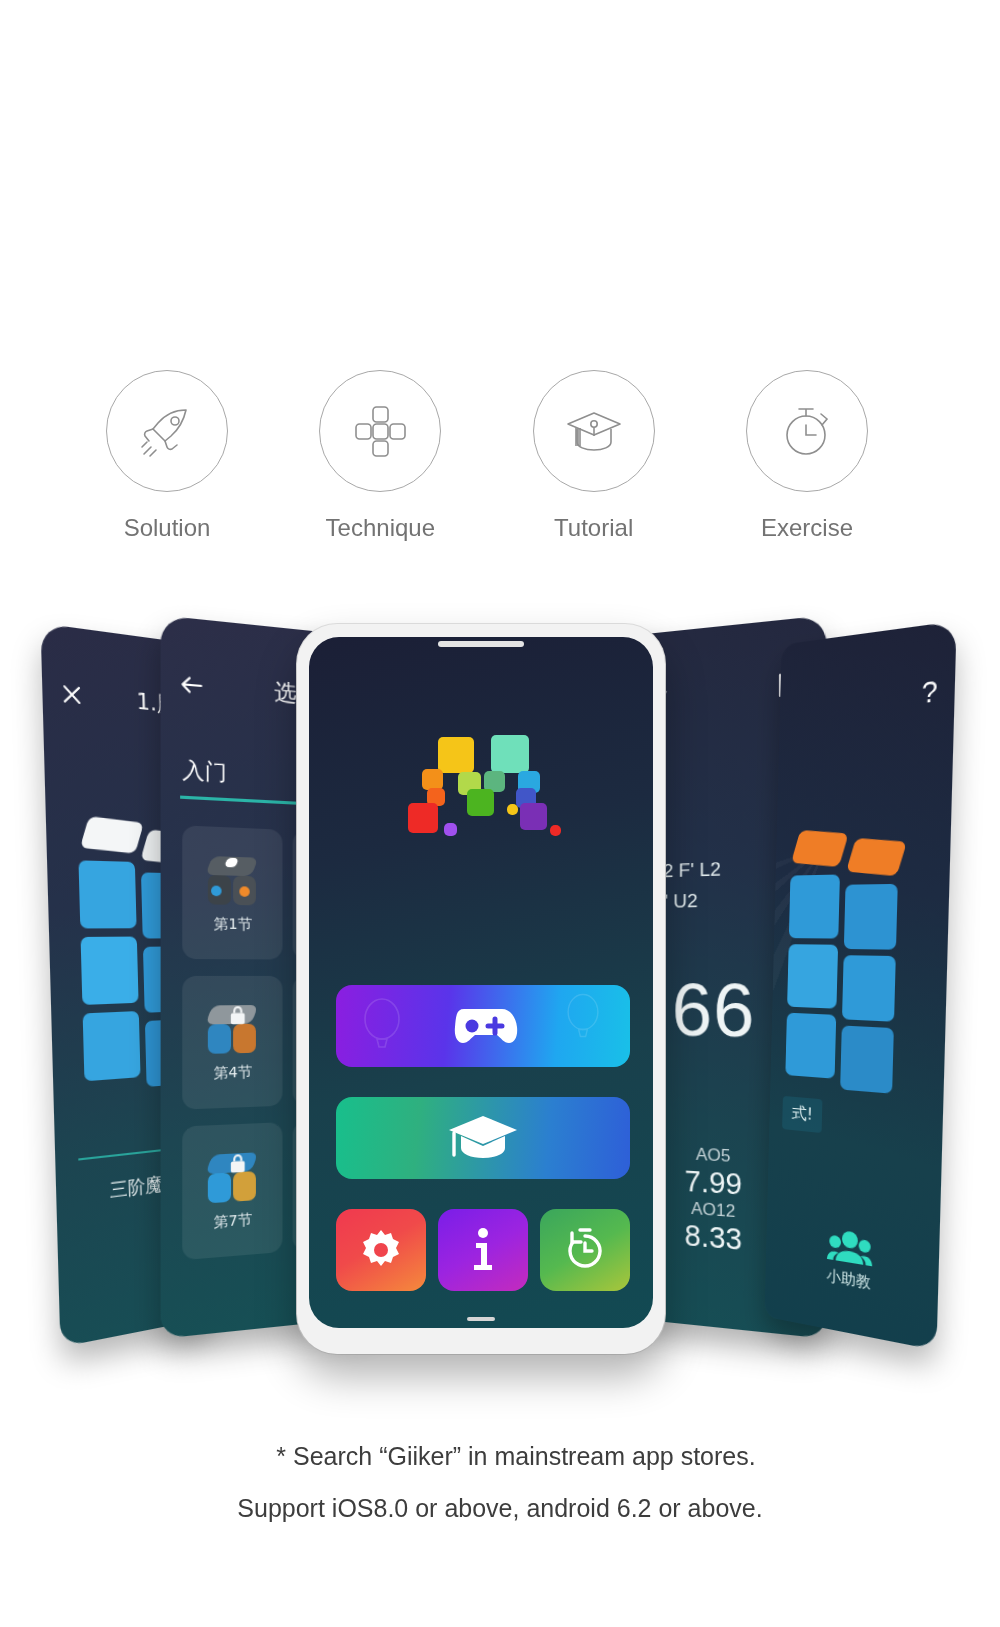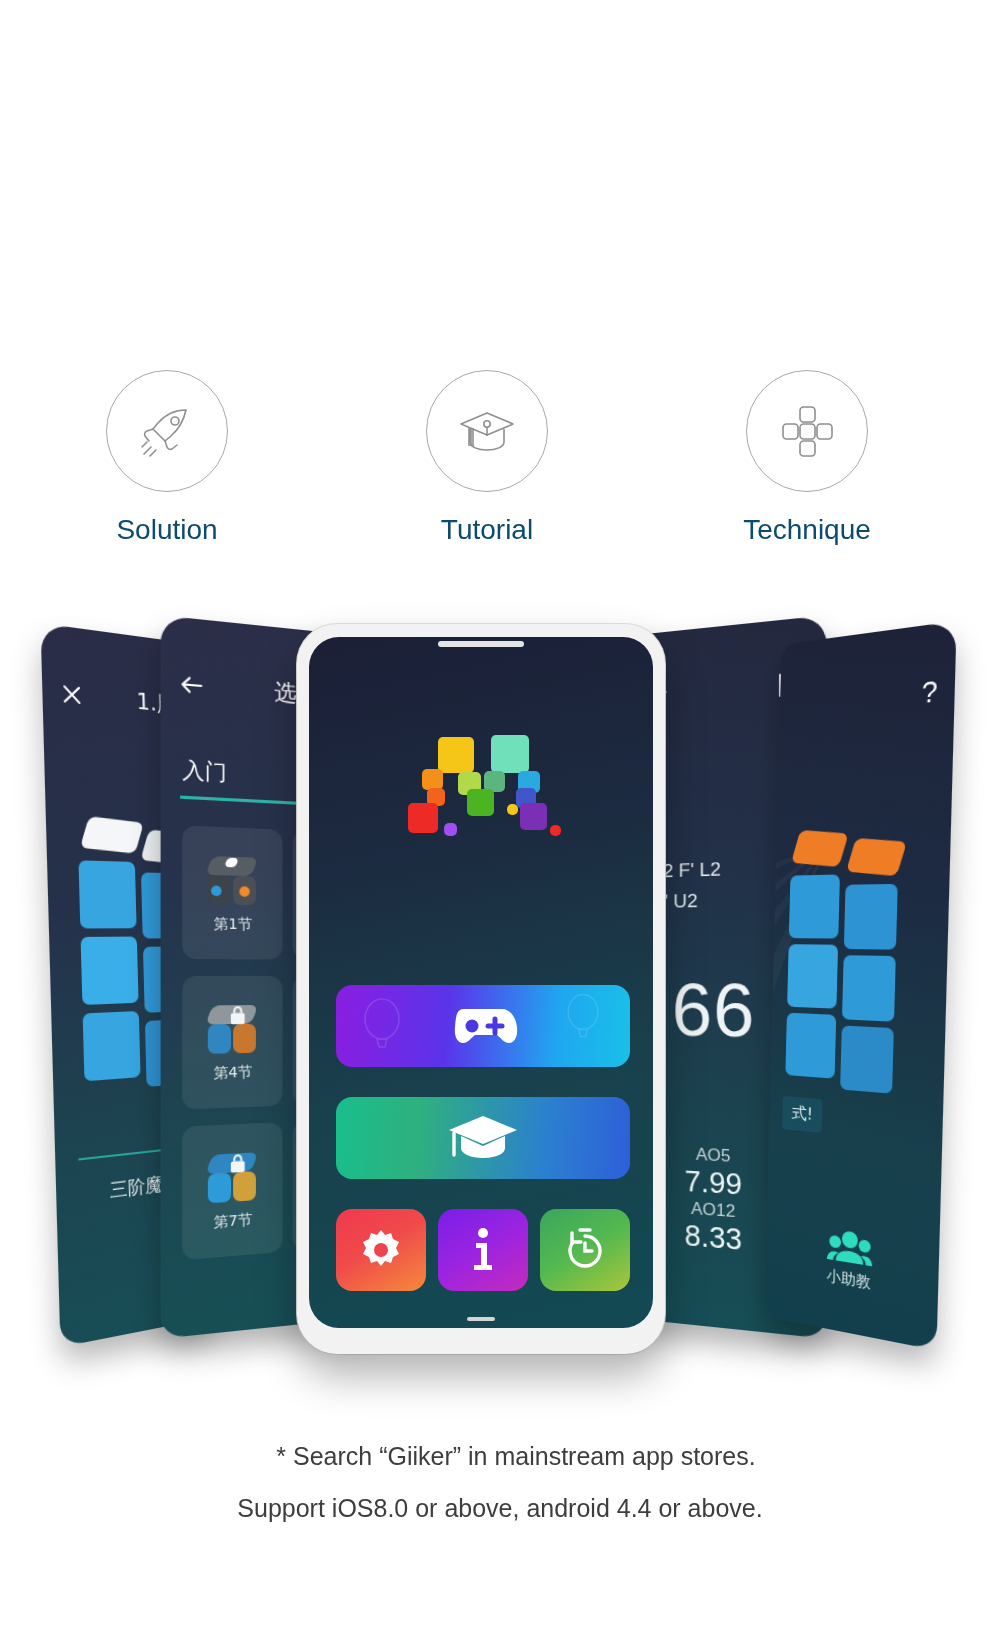--- a/index.html
+++ b/index.html
@@ -53,22 +53,22 @@
   .feature { width: 150px; text-align: center; }
   .circle {
     width: 122px; height: 122px;
     margin: 0 auto;
     border: 1.4px solid #a8a8a8;
     border-radius: 50%;
     display: flex; align-items: center; justify-content: center;
   }
   .feature-label {
     margin-top: 22px;
-    font-size: 28px;
-    color: #0c4a6e;
+    font-size: 24px;
+    color: #737373;
   }
 
   
   .phones {
     position: absolute;
     top: 612px; left: 0;
     width: 1000px; height: 760px;
   }
 
   .panel {
@@ -270,48 +270,61 @@
             <circle cx="41" cy="23" r="4"></circle>
             <path d="M17 49l-7 7M22 52l-6 6M13 44l-5 5"></path>
           </g>
         </svg>
       </div>
       <div class="feature-label">Solution</div>
     </div>
 
     <div class="feature">
       <div class="circle">
+        <svg width="62" height="62" viewBox="0 0 62 62">
+          <g fill="none" stroke="#8f8f8f" stroke-width="1.6">
+            <rect x="24" y="7" width="15" height="15" rx="3.5"></rect>
+            <rect x="24" y="24" width="15" height="15" rx="3.5"></rect>
+            <rect x="7" y="24" width="15" height="15" rx="3.5"></rect>
+            <rect x="41" y="24" width="15" height="15" rx="3.5"></rect>
+            <rect x="24" y="41" width="15" height="15" rx="3.5"></rect>
+          </g>
+        </svg>
+      </div>
+      <div class="feature-label">Technique</div>
+    </div>
+
+    <div class="feature">
+      <div class="circle">
         <svg width="68" height="68" viewBox="0 0 68 68">
           <g fill="none" stroke="#8f8f8f" stroke-width="1.6" stroke-linejoin="round">
             <path d="M34 16L8 27l26 11 26-11z"></path>
             <path d="M17 32v13c0 5 8 8 17 8s17-3 17-8V32"></path>
             <circle cx="34" cy="27" r="3.2"></circle>
             <path d="M34 30v9"></path>
             <path d="M16 31v18M18 31v18M20 31v18"></path>
           </g>
         </svg>
       </div>
       <div class="feature-label">Tutorial</div>
     </div>
 
     <div class="feature">
       <div class="circle">
-        <svg width="62" height="62" viewBox="0 0 62 62">
-          <g fill="none" stroke="#8f8f8f" stroke-width="1.6">
-            <rect x="24" y="7" width="15" height="15" rx="3.5"></rect>
-            <rect x="24" y="24" width="15" height="15" rx="3.5"></rect>
-            <rect x="7" y="24" width="15" height="15" rx="3.5"></rect>
-            <rect x="41" y="24" width="15" height="15" rx="3.5"></rect>
-            <rect x="24" y="41" width="15" height="15" rx="3.5"></rect>
-          </g>
-        </svg>
-      </div>
-      <div class="feature-label">Technique</div>
-    </div>
-
+        <svg width="64" height="64" viewBox="0 0 64 64">
+          <g fill="none" stroke="#8f8f8f" stroke-width="1.6" stroke-linecap="round">
+            <circle cx="31" cy="36" r="19"></circle>
+            <path d="M24 10h14M31 10v7"></path>
+            <path d="M46 15l6 5-5 6"></path>
+            <path d="M31 26v10h10"></path>
+          </g>
+        </svg>
+      </div>
+      <div class="feature-label">Exercise</div>
+    </div>
   </div>
 
   <div class="phones">
 
     <div class="panel p1">
       <div class="p-topbar">
         <svg width="24" height="24" viewBox="0 0 24 24">
           <g stroke="#fff" stroke-width="2" stroke-linecap="round">
               <path d="M5 5l14 14M19 5L5 19"></path>
             </g>
@@ -525,15 +538,15 @@
             </g>
           </svg>
         </div>
 
         <div class="home-bar"></div>
       </div>
     </div>
   </div>
 
   <div class="footer footer1">* Search “Giiker” in mainstream app stores.</div>
-  <div class="footer footer2">Support iOS8.0 or above, android 4.4 or above.</div>
+  <div class="footer footer2">Support iOS8.0 or above, android 6.2 or above.</div>
 
 </div>
 
 </body></html>

